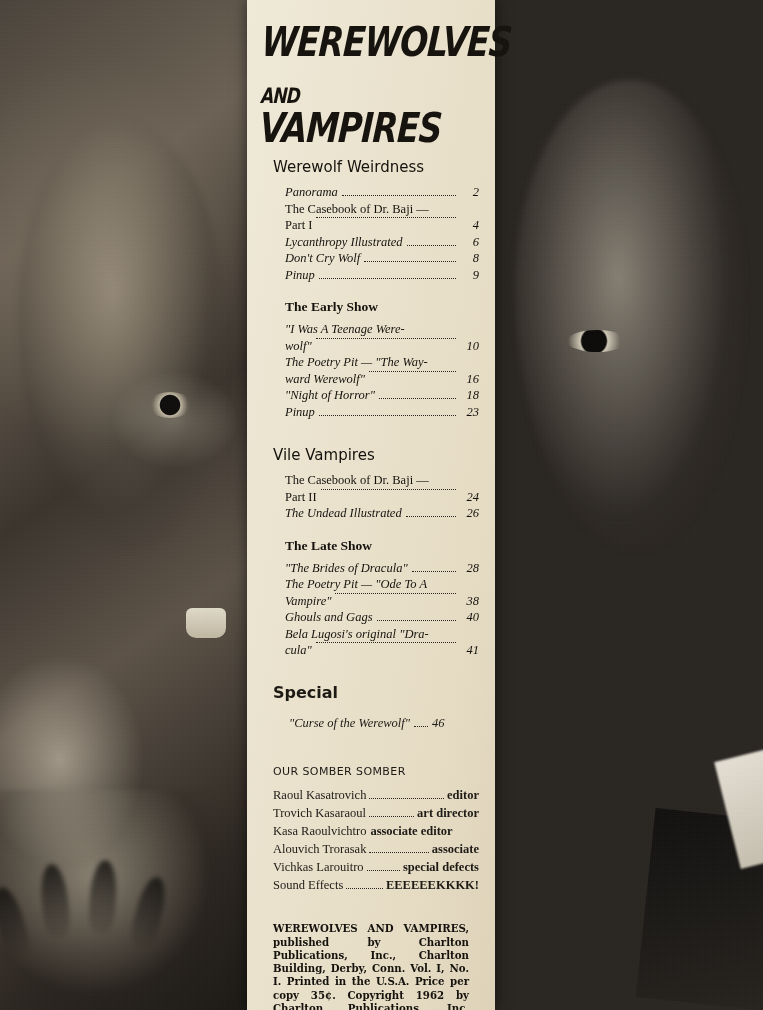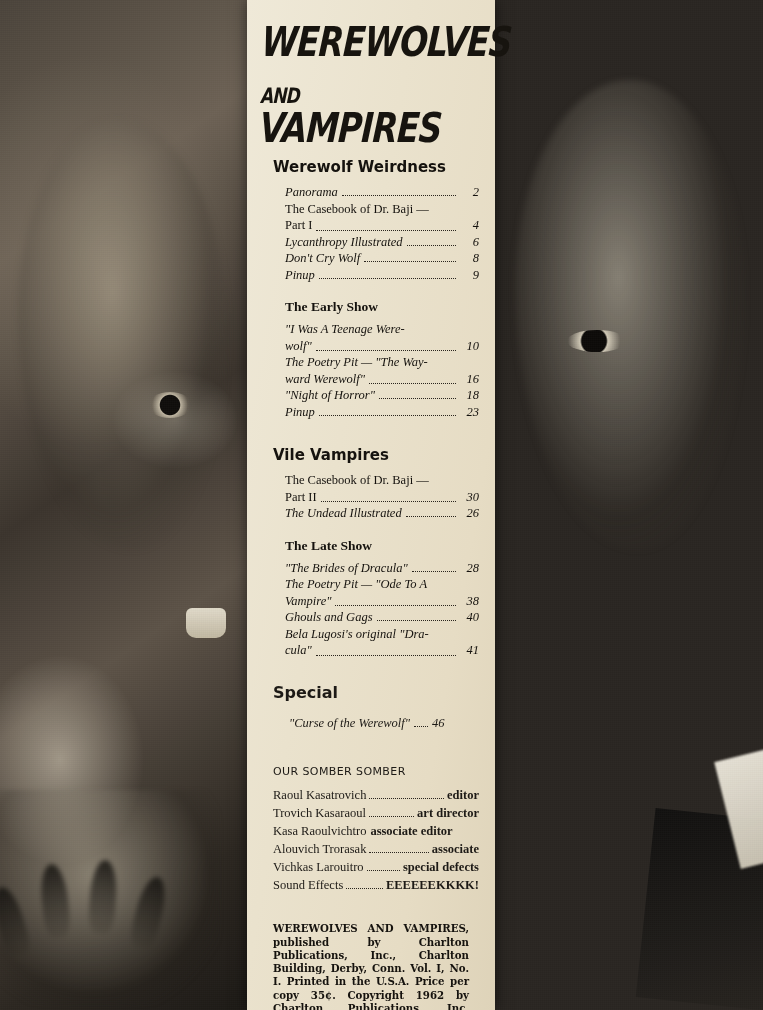--- a/index.html
+++ b/index.html
@@ -57,31 +57,31 @@
     background:linear-gradient(100deg,#efe9d8 0%,#eae2cd 40%,#e6dcc4 75%,#ded3b9 100%);
     box-shadow:0 0 14px rgba(0,0,0,.55);padding:0 16px;box-sizing:border-box;color:#1d1a16;}
 
   .logo{margin:22px 0 0 0;}
   .logo .l1,.logo .l2{font-family:"DejaVu Sans",sans-serif;font-weight:bold;font-style:italic;
     color:#17140f;letter-spacing:-1px;line-height:.95;}
   .logo .l1{font-size:33px;transform:scaleY(1.25) skewX(-4deg);transform-origin:left top;}
   .logo .l2{font-size:33px;margin-top:16px;transform:scaleY(1.25) skewX(-4deg);transform-origin:left top;}
   .logo .small{font-size:17px;}
 
-  h2.section{font-family:"DejaVu Sans",sans-serif;font-weight:bold;font-size:15px;margin:26px 0 8px 10px;color:#15120e;}
+  h2.section{font-family:"DejaVu Sans",sans-serif;font-weight:normal;font-size:15px;margin:26px 0 8px 10px;color:#15120e;}
   h3.sub{font-family:"Liberation Serif",serif;font-size:13.5px;margin:16px 0 6px 22px;color:#15120e;}
 
   ul.toc{list-style:none;margin:0 0 0 22px;padding:0;}
   ul.toc li{display:flex;align-items:baseline;font-size:12.5px;line-height:1.32;color:#15120e;white-space:nowrap;}
   ul.toc li .t{font-style:italic;}
   ul.toc li .t.roman{font-style:normal;}
   ul.toc li .dots{flex:1;border-bottom:1.5px dotted #2a251e;margin:0 3px 3px 4px;min-width:6px;}
   ul.toc li .pg{font-style:italic;width:20px;text-align:right;}
   ul.toc li.cont{display:block;}
-  ul.toc li.cont .row2{display:flex;align-items:flex-end;}
+  ul.toc li.cont .row2{display:flex;align-items:flex-start;}
 
   h2.special{font-family:"DejaVu Sans",sans-serif;font-weight:bold;font-size:16px;line-height:1.2;margin:24px 0 0 10px;}
   .bonus{margin:14px 0 0 26px;font-size:12.5px;font-style:italic;display:flex;align-items:baseline;}
   .bonus .dots{flex:0 0 14px;border-bottom:1.5px dotted #2a251e;margin:0 4px 3px 4px;}
   .bonus .pg{font-style:italic;}
 
   .staff-head{font-family:"DejaVu Sans",sans-serif;font-size:11px;letter-spacing:.4px;margin:34px 0 8px 10px;}
   ul.staff{list-style:none;margin:0 0 0 10px;padding:0;}
   ul.staff li{display:flex;align-items:baseline;font-size:12.5px;line-height:1.45;white-space:nowrap;}
   ul.staff li .nm{}
@@ -187,21 +187,21 @@
         </li>
     </ul>
 
     <h2 class="section">Vile Vampires</h2>
     <ul class="toc">
       <li class="cont">
         <span class="t roman">The Casebook of Dr. Baji —</span>
         <div class="row2">
             <span class="t roman">Part II</span>
             <span class="dots"></span>
-            <span class="pg">30</span>
+            <span class="pg">24</span>
           </div>
       </li>
       <li>
           <span class="t">The Undead Illustrated</span>
           <span class="dots"></span>
           <span class="pg">26</span>
         </li>
     </ul>
 
     <h3 class="sub">The Late Show</h3>

